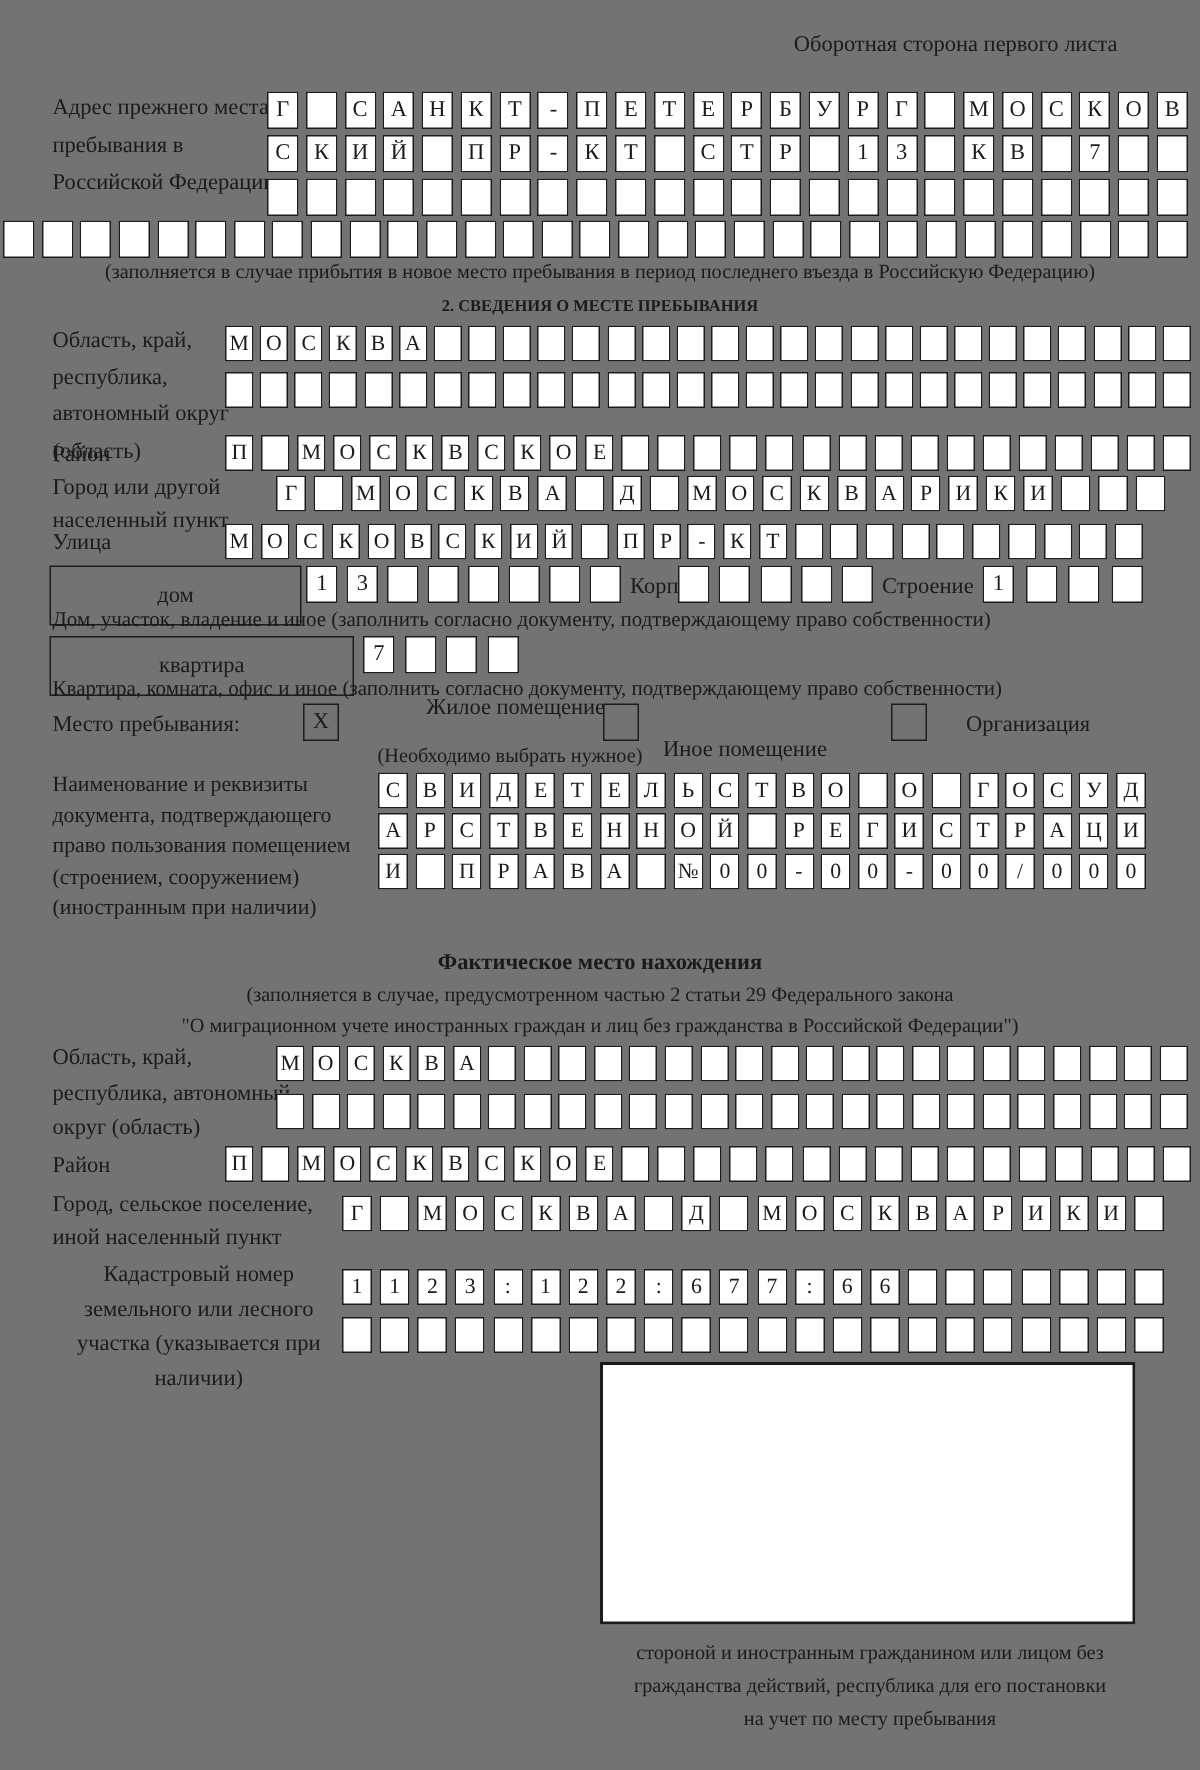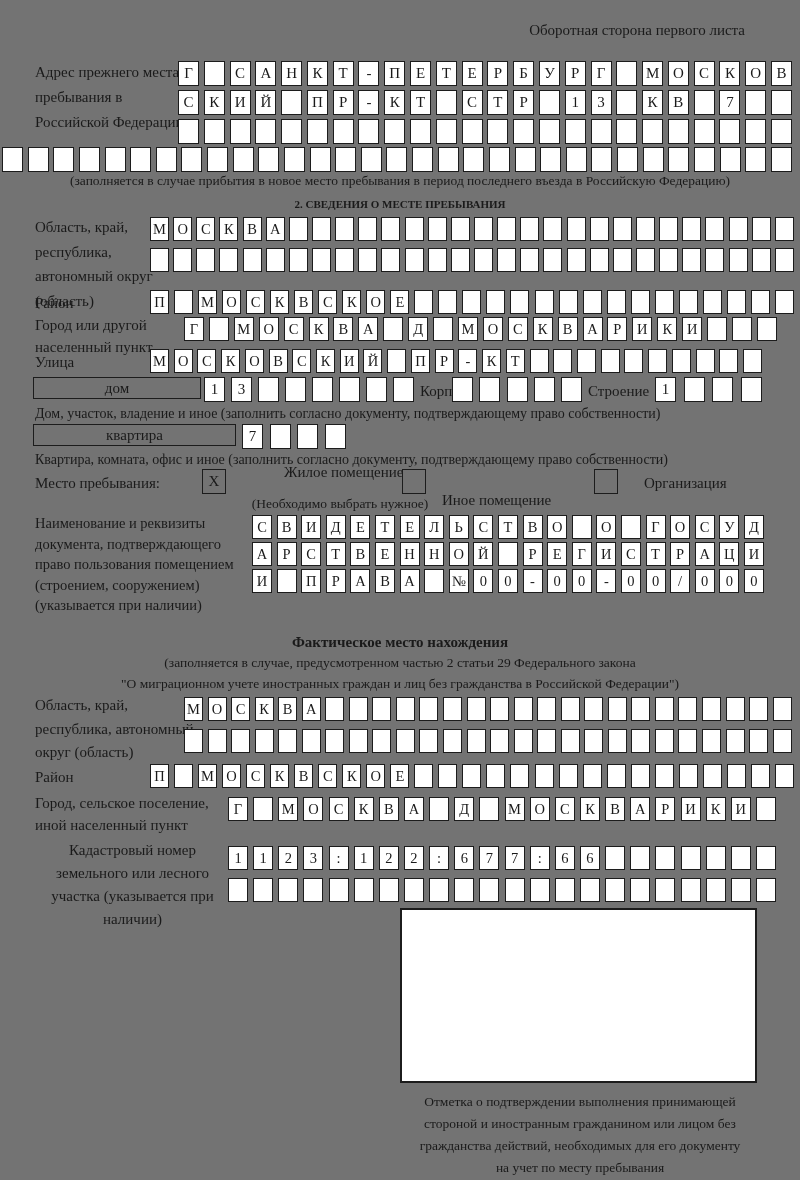--- a/index.html
+++ b/index.html
@@ -15,21 +15,21 @@
   .cells{position:absolute;display:flex;justify-content:space-between;}
   .cell{
     box-sizing:border-box;border:1.6px solid #1c1c1c;background:#fff;
     height:24px;width:19px;display:flex;align-items:center;justify-content:center;
     font-size:14.5px;font-family:"Liberation Serif",serif;
   }
   .cw21 .cell{width:21px;height:25px;font-size:15px;}
   .cw20 .cell{width:20px;}
   
   .bigbox{
-    position:absolute;box-sizing:border-box;border:1.6px solid #1c1c1c;height:22px;
+    position:absolute;box-sizing:border-box;border:1.6px solid #1c1c1c;height:40px;
     display:flex;align-items:center;justify-content:center;font-size:15px;
   }
   .checkbox{
     position:absolute;box-sizing:border-box;border:1.6px solid #1c1c1c;width:24px;height:25px;
     display:flex;align-items:center;justify-content:center;font-size:15px;
   }
   
   .p-headnote{position:absolute;top:22px;right:55px;font-size:15px;}
   .p-addrlbl{left:35px;top:60px;width:150px;}
   .r-addr1{left:178px;top:61px;width:614px;}
@@ -397,21 +397,21 @@
 
   <div class="lbl p-mestolbl">Место пребывания:</div>
   <div class="checkbox p-zhbox">X</div>
   <div class="lbl p-zhlbl">Жилое помещение</div>
   <div class="checkbox p-inbox"></div>
   <div class="lbl p-inlbl">Иное помещение</div>
   <div class="checkbox p-orgbox"></div>
   <div class="lbl p-orglbl">Организация</div>
   <div class="cap p-needcap">(Необходимо выбрать нужное)</div>
 
-  <div class="lbl p-doclbl">Наименование и реквизиты документа, подтверждающего право пользования помещением (строением, сооружением) (указывается при наличии)</div>
+  <div class="lbl p-doclbl">Наименование и реквизиты документа, подтверждающего право пользования помещением (строением, сооружением) (иностранным при наличии)</div>
   <div class="cells cw20 r-doc1">
       <span class="cell">С</span>
       <span class="cell">В</span>
       <span class="cell">И</span>
       <span class="cell">Д</span>
       <span class="cell">Е</span>
       <span class="cell">Т</span>
       <span class="cell">Е</span>
       <span class="cell">Л</span>
       <span class="cell">Ь</span>
@@ -641,19 +641,18 @@
       <span class="cell"></span>
       <span class="cell"></span>
       <span class="cell"></span>
       <span class="cell"></span>
       <span class="cell"></span>
       <span class="cell"></span>
     </div>
 
   <div class="p-stampbox"></div>
   <div class="p-stampcap">
-      <div>Отметка о подтверждении выполнения принимающей</div>
       <div>стороной и иностранным гражданином или лицом без</div>
-      <div>гражданства действий, необходимых для его документу</div>
+      <div>гражданства действий, республика для его постановки</div>
       <div>на учет по месту пребывания</div>
     </div>
 
 </div>
 
 </body></html>

